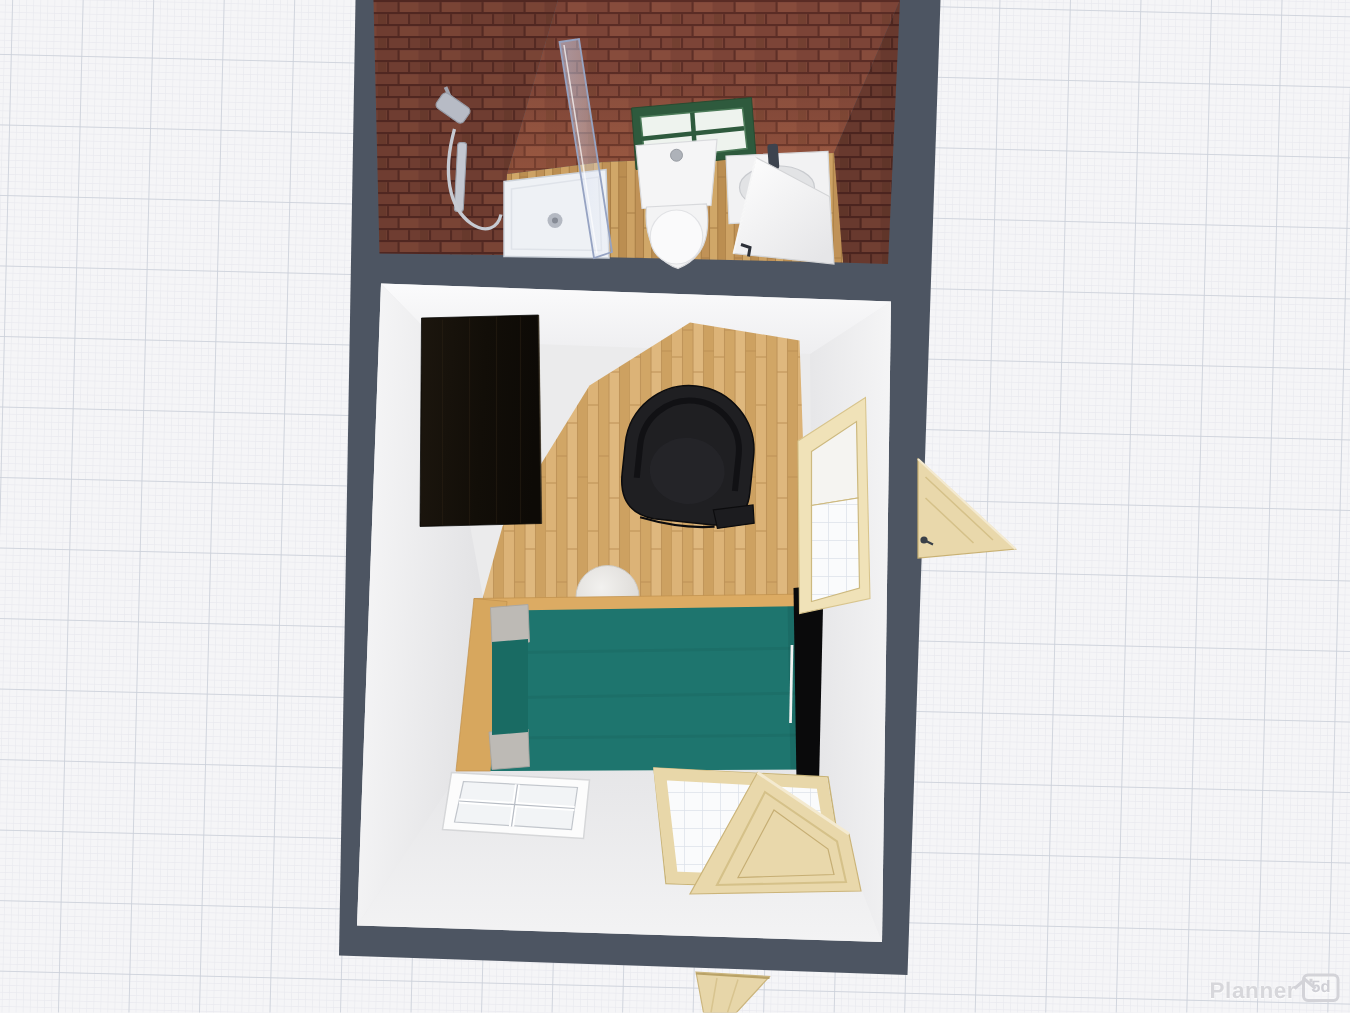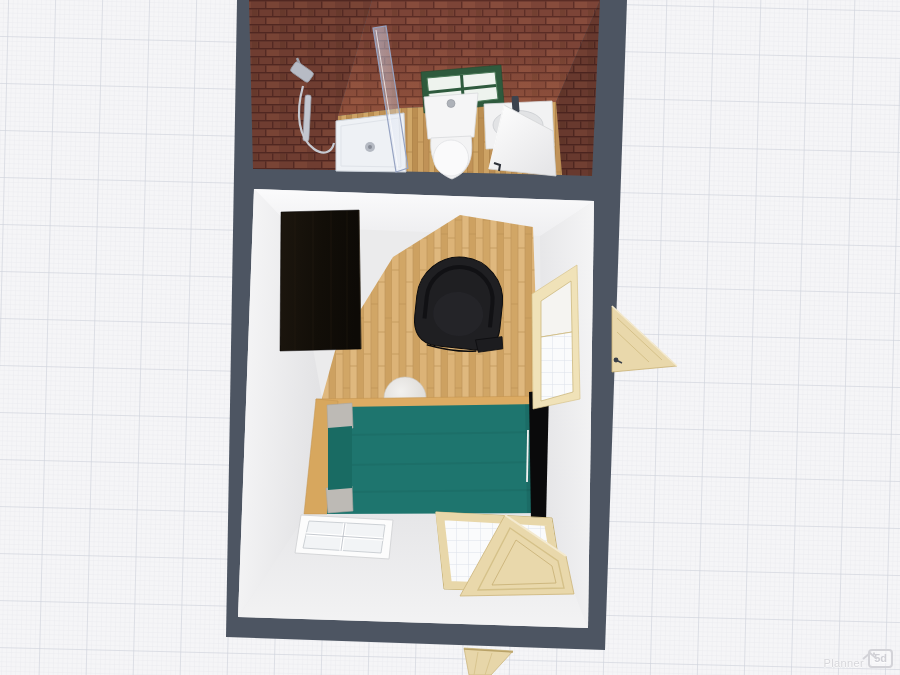--- a/index.html
+++ b/index.html
@@ -3,21 +3,21 @@
 <meta charset="utf-8">
 <style>
   html,body{margin:0;padding:0;}
   body{width:900px;height:675px;overflow:hidden;background:#f5f5f7;
        font-family:"Liberation Sans", sans-serif;}
   .viewport{position:relative;width:900px;height:675px;overflow:hidden;}
   .viewport svg{position:absolute;left:0;top:0;display:block;}
   
   .watermark{position:absolute;right:7px;bottom:6px;display:flex;align-items:flex-end;
              gap:4px;user-select:none;}
-  .wm-text{font-size:11px;font-weight:normal;color:#d7d7db;letter-spacing:.4px;
+  .wm-text{font-size:15px;font-weight:bold;color:#d7d7db;letter-spacing:.4px;
            text-shadow:0 1px 1px rgba(255,255,255,.95),0 0 2px rgba(255,255,255,.6);}
   .wm-badge{position:relative;border:2px solid #d3d3d8;border-radius:4px;
             padding:0 4px;height:15px;line-height:15px;font-size:11px;font-weight:bold;
             color:#cfcfd5;background:rgba(250,250,252,.55);margin-bottom:1px;
             text-shadow:0 1px 1px rgba(255,255,255,.95);}
   .wm-roof{position:absolute;left:50%;top:-8px;transform:translateX(-50%);}
 </style>
 </head>
 <body>
 

